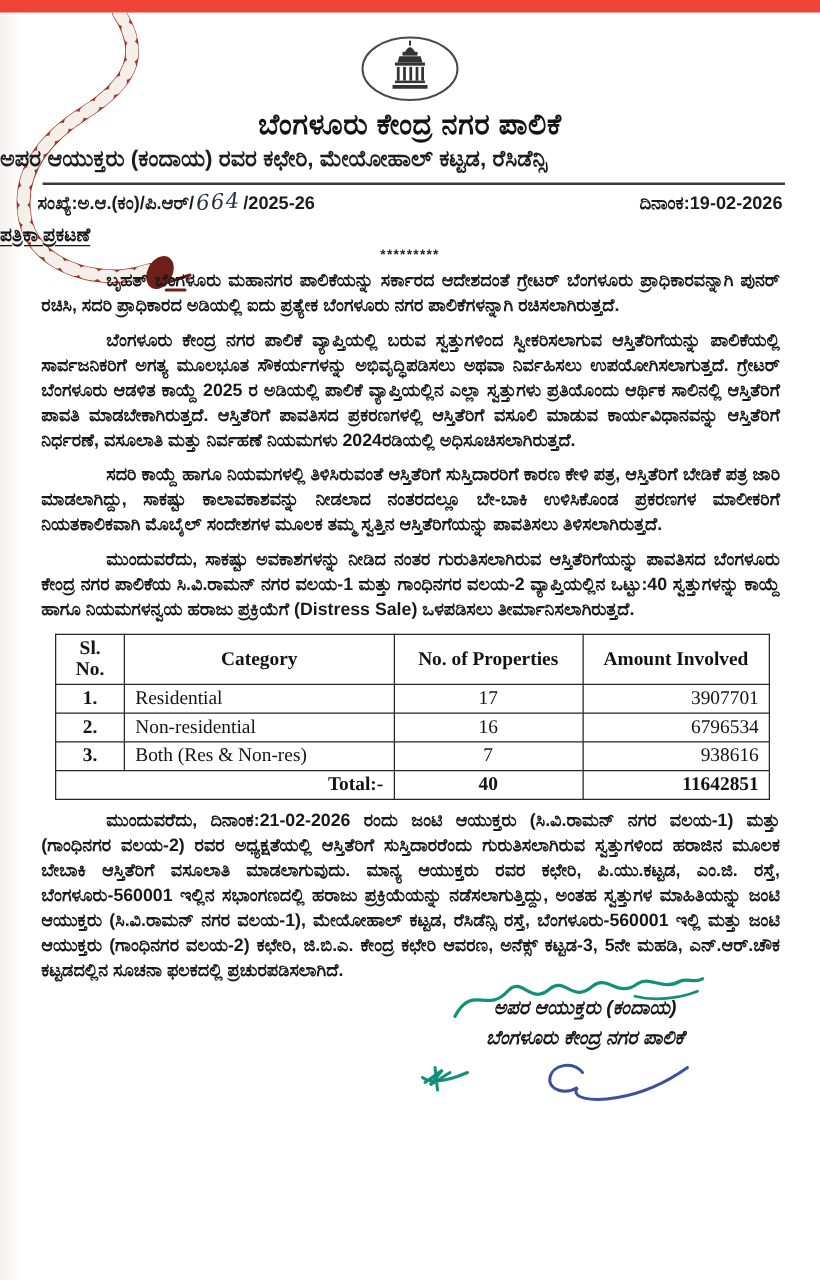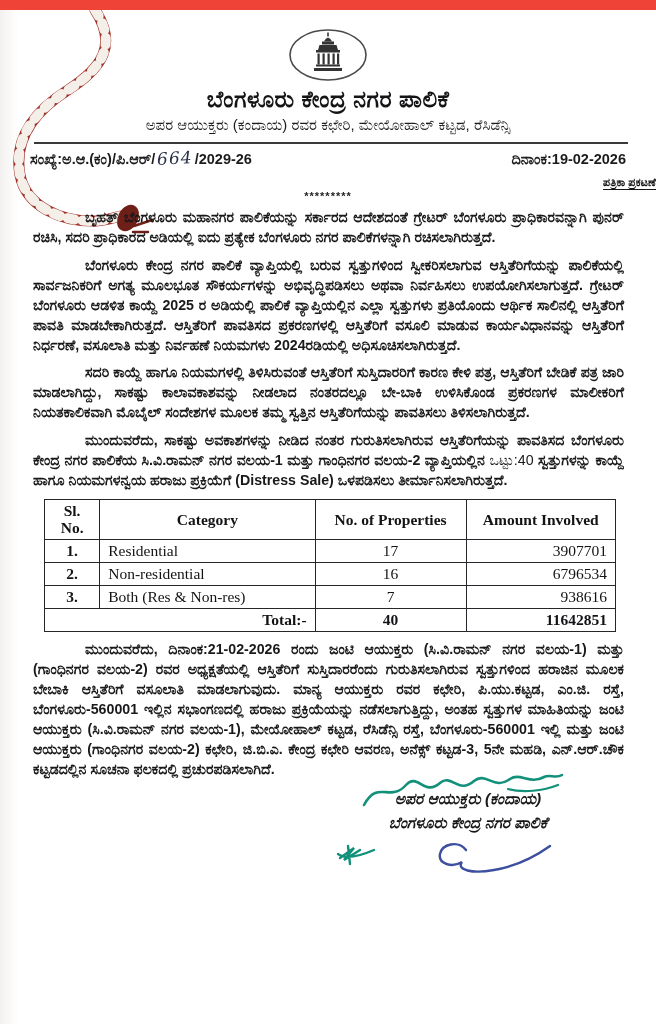--- a/index.html
+++ b/index.html
@@ -7,32 +7,32 @@
     width:656px;height:1024px;overflow:hidden;background:#ffffff;
     font-family:"Liberation Sans","DejaVu Sans",sans-serif;
     color:#1c1c1e;position:relative;
   }
   .page{width:656px;height:1024px;position:relative;background:linear-gradient(90deg,#f3f1ef 0,#ffffff 18px);}
   .top-bar{position:absolute;top:0;left:0;width:656px;height:10px;}
   .thread{position:absolute;top:10px;left:0;width:170px;height:245px;pointer-events:none;}
   .content{position:relative;padding-top:26px;}
   .emblem-wrap{text-align:center;line-height:0;margin-top:2px;}
   .org-name{text-align:center;font-size:23px;font-weight:700;letter-spacing:.5px;margin:4px 0 2px;color:#141416;}
-  .office-line{text-align:center;font-size:15px;font-weight:400;color:#1d1d20;line-height:1.35;}
+  .office-line{text-align:left;font-size:18px;font-weight:700;color:#1d1d20;line-height:1.35;}
   .header-rule{border:none;border-top:2px solid #3a3a3c;margin:7px 28px 4px 34px;}
   .ref-row{display:flex;justify-content:space-between;align-items:baseline;margin:0 30px 0 30px;font-size:14.5px;font-weight:700;}
   .ref-left{white-space:nowrap;}
   .handwritten{font-family:"DejaVu Serif",serif;font-style:italic;font-weight:400;font-size:17px;color:#273045;display:inline-block;transform:rotate(-3deg);letter-spacing:1px;padding:0 2px;}
-  .notice-title{text-align:right;font-size:11px;font-weight:700;text-decoration:underline;text-underline-offset:3px;margin-top:8px;color:#141416;}
+  .notice-title{text-align:left;font-size:15px;font-weight:700;text-decoration:underline;text-underline-offset:3px;margin-top:8px;color:#141416;}
   .stars{text-align:center;font-size:11px;font-weight:700;letter-spacing:1px;line-height:1;margin:2px 0 6px;color:#222;}
   p.body-para{
     margin:0 32px 8px 33px;font-size:14.2px;font-weight:600;line-height:1.40;
     text-align:justify;text-indent:52px;color:#19191b;
   }
-  .inline-bold{font-weight:400;}
+  .inline-bold{font-weight:700;}
   table.props{
     border-collapse:collapse;margin:2px 18px 8px 44px;width:572px;
     font-family:"Liberation Serif","DejaVu Serif",serif;
   }
   table.props th,table.props td{border:1.6px solid #26262a;padding:2px 8px;font-size:15.5px;color:#131316;}
   table.props th{font-weight:700;text-align:center;line-height:1.15;}
   td.c-sl{width:42px;text-align:center;font-weight:700;}
   td.c-cat{width:230px;text-align:left;}
   td.c-cnt{width:150px;text-align:center;}
   td.c-amt{width:150px;text-align:right;padding-right:16px;}
@@ -78,21 +78,21 @@
         <rect x="41.2" y="4.5" width="1.6" height="4" fill="#333"></rect>
       </svg>
     </div>
 
     <div class="org-name">ಬೆಂಗಳೂರು ಕೇಂದ್ರ ನಗರ ಪಾಲಿಕೆ</div>
     <div class="office-line">ಅಪರ ಆಯುಕ್ತರು (ಕಂದಾಯ) ರವರ ಕಛೇರಿ, ಮೇಯೋಹಾಲ್ ಕಟ್ಟಡ, ರೆಸಿಡೆನ್ಸಿ</div>
 
     <hr class="header-rule">
 
     <div class="ref-row">
-      <span class="ref-left"><span>ಸಂಖ್ಯೆ:ಅ.ಆ.(ಕಂ)/ಪಿ.ಆರ್/</span><span class="handwritten">664</span><span>/2029-26</span></span>
+      <span class="ref-left"><span>ಸಂಖ್ಯೆ:ಅ.ಆ.(ಕಂ)/ಪಿ.ಆರ್/</span><span class="handwritten">664</span><span>/2025-26</span></span>
       <span>ದಿನಾಂಕ:19-02-2026</span>
     </div>
 
     <div class="notice-title">ಪತ್ರಿಕಾ ಪ್ರಕಟಣೆ</div>
     <div class="stars">*********</div>
 
     <p class="body-para">ಬೃಹತ್ ಬೆಂಗಳೂರು ಮಹಾನಗರ ಪಾಲಿಕೆಯನ್ನು ಸರ್ಕಾರದ ಆದೇಶದಂತೆ ಗ್ರೇಟರ್ ಬೆಂಗಳೂರು ಪ್ರಾಧಿಕಾರವನ್ನಾಗಿ ಪುನರ್ ರಚಿಸಿ, ಸದರಿ ಪ್ರಾಧಿಕಾರದ ಅಡಿಯಲ್ಲಿ ಐದು ಪ್ರತ್ಯೇಕ ಬೆಂಗಳೂರು ನಗರ ಪಾಲಿಕೆಗಳನ್ನಾಗಿ ರಚಿಸಲಾಗಿರುತ್ತದೆ.</p>
     <p class="body-para">ಬೆಂಗಳೂರು ಕೇಂದ್ರ ನಗರ ಪಾಲಿಕೆ ವ್ಯಾಪ್ತಿಯಲ್ಲಿ ಬರುವ ಸ್ವತ್ತುಗಳಿಂದ ಸ್ವೀಕರಿಸಲಾಗುವ ಆಸ್ತಿತೆರಿಗೆಯನ್ನು ಪಾಲಿಕೆಯಲ್ಲಿ ಸಾರ್ವಜನಿಕರಿಗೆ ಅಗತ್ಯ ಮೂಲಭೂತ ಸೌಕರ್ಯಗಳನ್ನು ಅಭಿವೃದ್ಧಿಪಡಿಸಲು ಅಥವಾ ನಿರ್ವಹಿಸಲು ಉಪಯೋಗಿಸಲಾಗುತ್ತದೆ. ಗ್ರೇಟರ್ ಬೆಂಗಳೂರು ಆಡಳಿತ ಕಾಯ್ದೆ 2025 ರ ಅಡಿಯಲ್ಲಿ ಪಾಲಿಕೆ ವ್ಯಾಪ್ತಿಯಲ್ಲಿನ ಎಲ್ಲಾ ಸ್ವತ್ತುಗಳು ಪ್ರತಿಯೊಂದು ಆರ್ಥಿಕ ಸಾಲಿನಲ್ಲಿ ಆಸ್ತಿತೆರಿಗೆ ಪಾವತಿ ಮಾಡಬೇಕಾಗಿರುತ್ತದೆ. ಆಸ್ತಿತೆರಿಗೆ ಪಾವತಿಸದ ಪ್ರಕರಣಗಳಲ್ಲಿ ಆಸ್ತಿತೆರಿಗೆ ವಸೂಲಿ ಮಾಡುವ ಕಾರ್ಯವಿಧಾನವನ್ನು ಆಸ್ತಿತೆರಿಗೆ ನಿರ್ಧರಣೆ, ವಸೂಲಾತಿ ಮತ್ತು ನಿರ್ವಹಣೆ ನಿಯಮಗಳು 2024ರಡಿಯಲ್ಲಿ ಅಧಿಸೂಚಿಸಲಾಗಿರುತ್ತದೆ.</p>
     <p class="body-para">ಸದರಿ ಕಾಯ್ದೆ ಹಾಗೂ ನಿಯಮಗಳಲ್ಲಿ ತಿಳಿಸಿರುವಂತೆ ಆಸ್ತಿತೆರಿಗೆ ಸುಸ್ತಿದಾರರಿಗೆ ಕಾರಣ ಕೇಳಿ ಪತ್ರ, ಆಸ್ತಿತೆರಿಗೆ ಬೇಡಿಕೆ ಪತ್ರ ಜಾರಿ ಮಾಡಲಾಗಿದ್ದು, ಸಾಕಷ್ಟು ಕಾಲಾವಕಾಶವನ್ನು ನೀಡಲಾದ ನಂತರದಲ್ಲೂ ಬೇ-ಬಾಕಿ ಉಳಿಸಿಕೊಂಡ ಪ್ರಕರಣಗಳ ಮಾಲೀಕರಿಗೆ ನಿಯತಕಾಲಿಕವಾಗಿ ಮೊಬೈಲ್ ಸಂದೇಶಗಳ ಮೂಲಕ ತಮ್ಮ ಸ್ವತ್ತಿನ ಆಸ್ತಿತೆರಿಗೆಯನ್ನು ಪಾವತಿಸಲು ತಿಳಿಸಲಾಗಿರುತ್ತದೆ.</p>
     <p class="body-para"><span>ಮುಂದುವರೆದು, ಸಾಕಷ್ಟು ಅವಕಾಶಗಳನ್ನು ನೀಡಿದ ನಂತರ ಗುರುತಿಸಲಾಗಿರುವ ಆಸ್ತಿತೆರಿಗೆಯನ್ನು ಪಾವತಿಸದ ಬೆಂಗಳೂರು ಕೇಂದ್ರ ನಗರ ಪಾಲಿಕೆಯ ಸಿ.ವಿ.ರಾಮನ್ ನಗರ ವಲಯ-1 ಮತ್ತು ಗಾಂಧಿನಗರ ವಲಯ-2 ವ್ಯಾಪ್ತಿಯಲ್ಲಿನ </span><span class="inline-bold">ಒಟ್ಟು:40</span><span> ಸ್ವತ್ತುಗಳನ್ನು ಕಾಯ್ದೆ ಹಾಗೂ ನಿಯಮಗಳನ್ವಯ ಹರಾಜು ಪ್ರಕ್ರಿಯೆಗೆ (Distress Sale) ಒಳಪಡಿಸಲು ತೀರ್ಮಾನಿಸಲಾಗಿರುತ್ತದೆ.</span></p>

